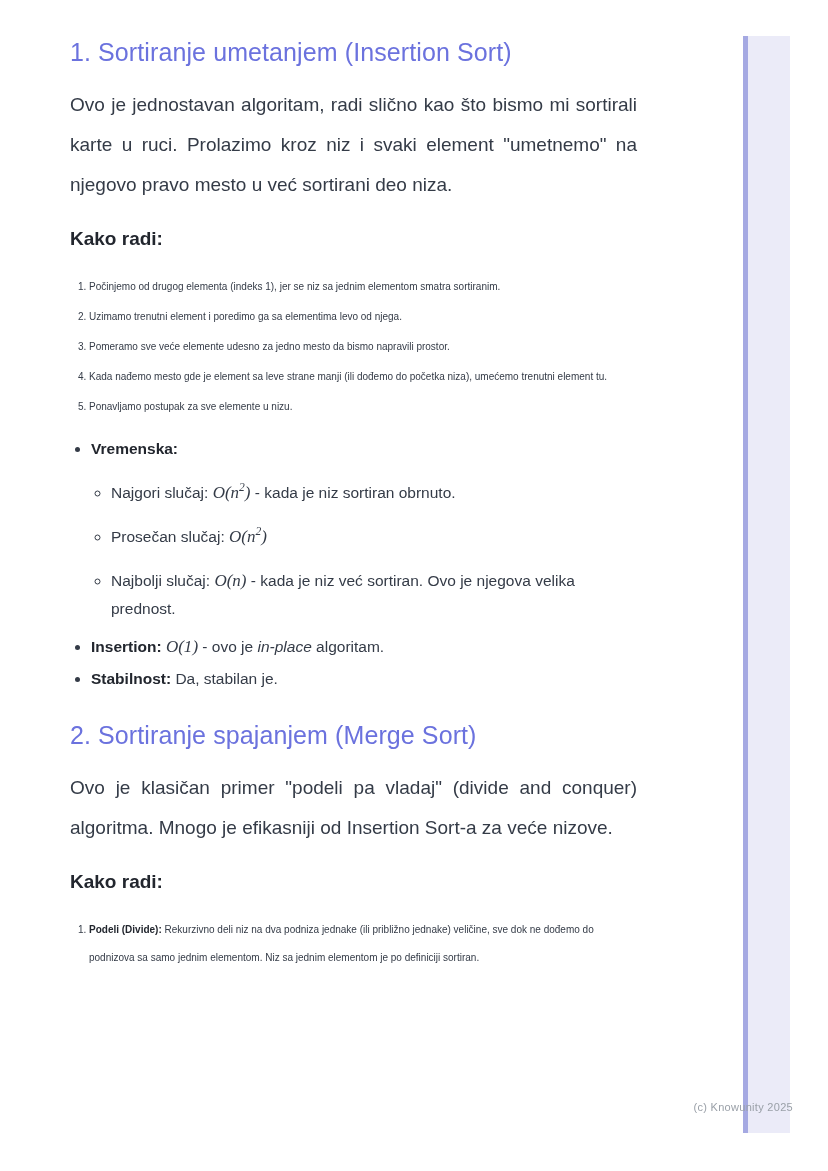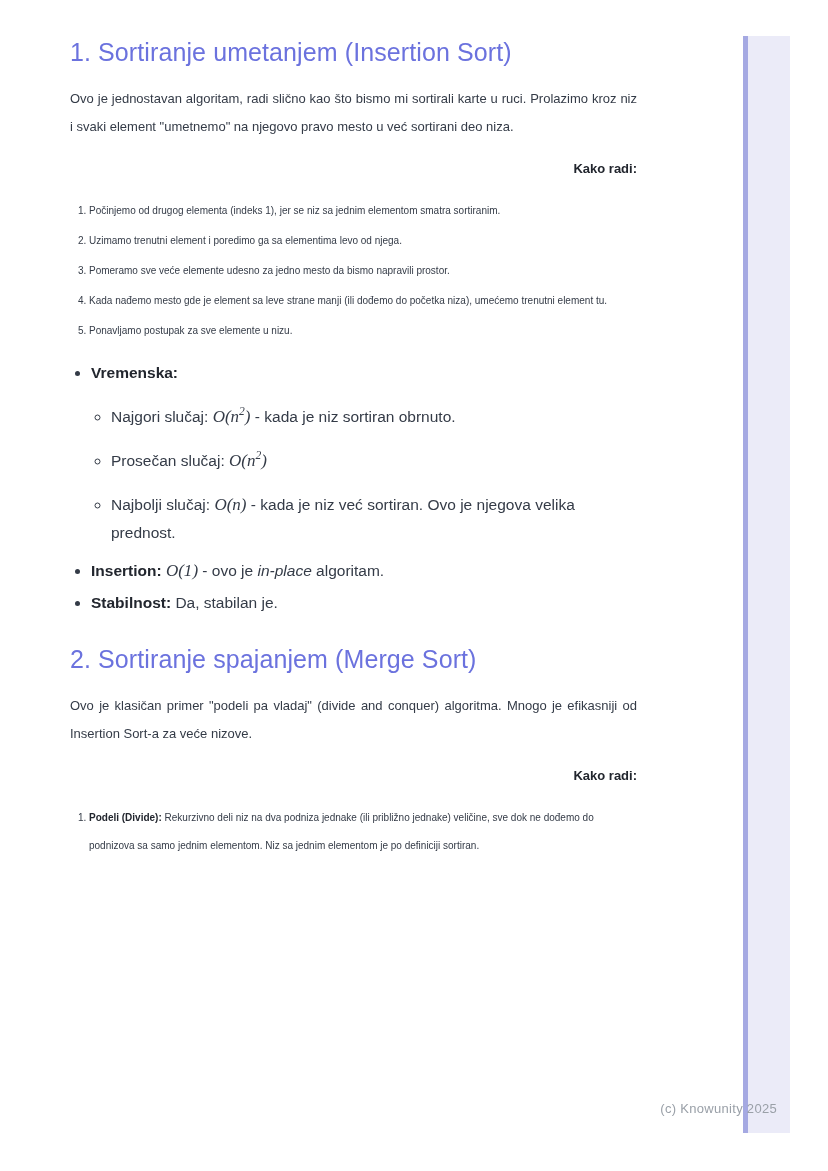--- a/index.html
+++ b/index.html
@@ -41,29 +41,29 @@
     font-size:25px;
     line-height:29px;
     font-weight:400;
     margin:0 0 18px 0;
     letter-spacing:0.1px;
   }
   h2.section-title.second{
     margin-top:28px;
   }
   p{
-    font-size:13px;
-    line-height:28px;
+    font-size:19px;
+    line-height:40px;
     margin:0 0 14px 0;
     text-align:justify;
   }
   p.label{
     font-weight:700;
     color:var(--strong);
-    text-align:right;
+    text-align:left;
     margin:0 0 14px 0;
   }
   .b{
     font-weight:700;
     color:var(--strong);
   }
   .it{font-style:italic;}
   ol.steps{
     margin:0 0 14px 0;
     padding:0 0 0 19px;
@@ -92,23 +92,23 @@
     font-size:17px;
   }
   .math sup{
     font-size:11.5px;
     line-height:0;
     vertical-align:super;
   }
   .page-footer{
     position:absolute;
     top:1101px;
-    right:51px;
+    right:35px;
     z-index:3;
-    font-size:13px;
+    font-size:11px;
     color:var(--muted);
     letter-spacing:0.3px;
   }
 </style>
 </head>
 <body>
 
 <div class="accent-strip"></div>
 
 <main class="content">

